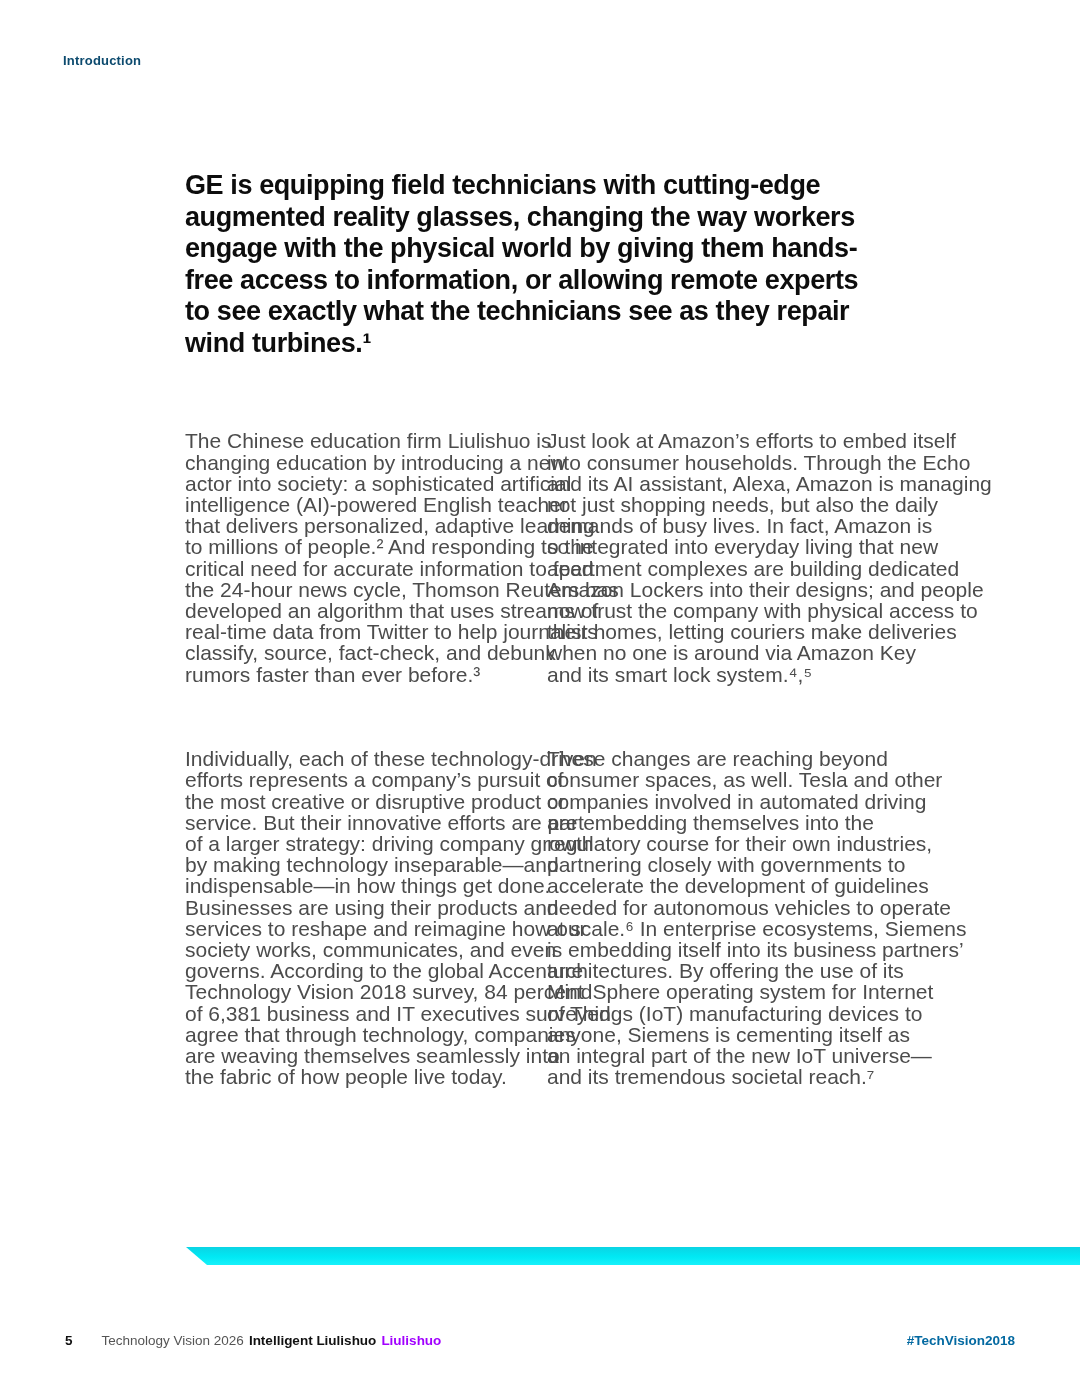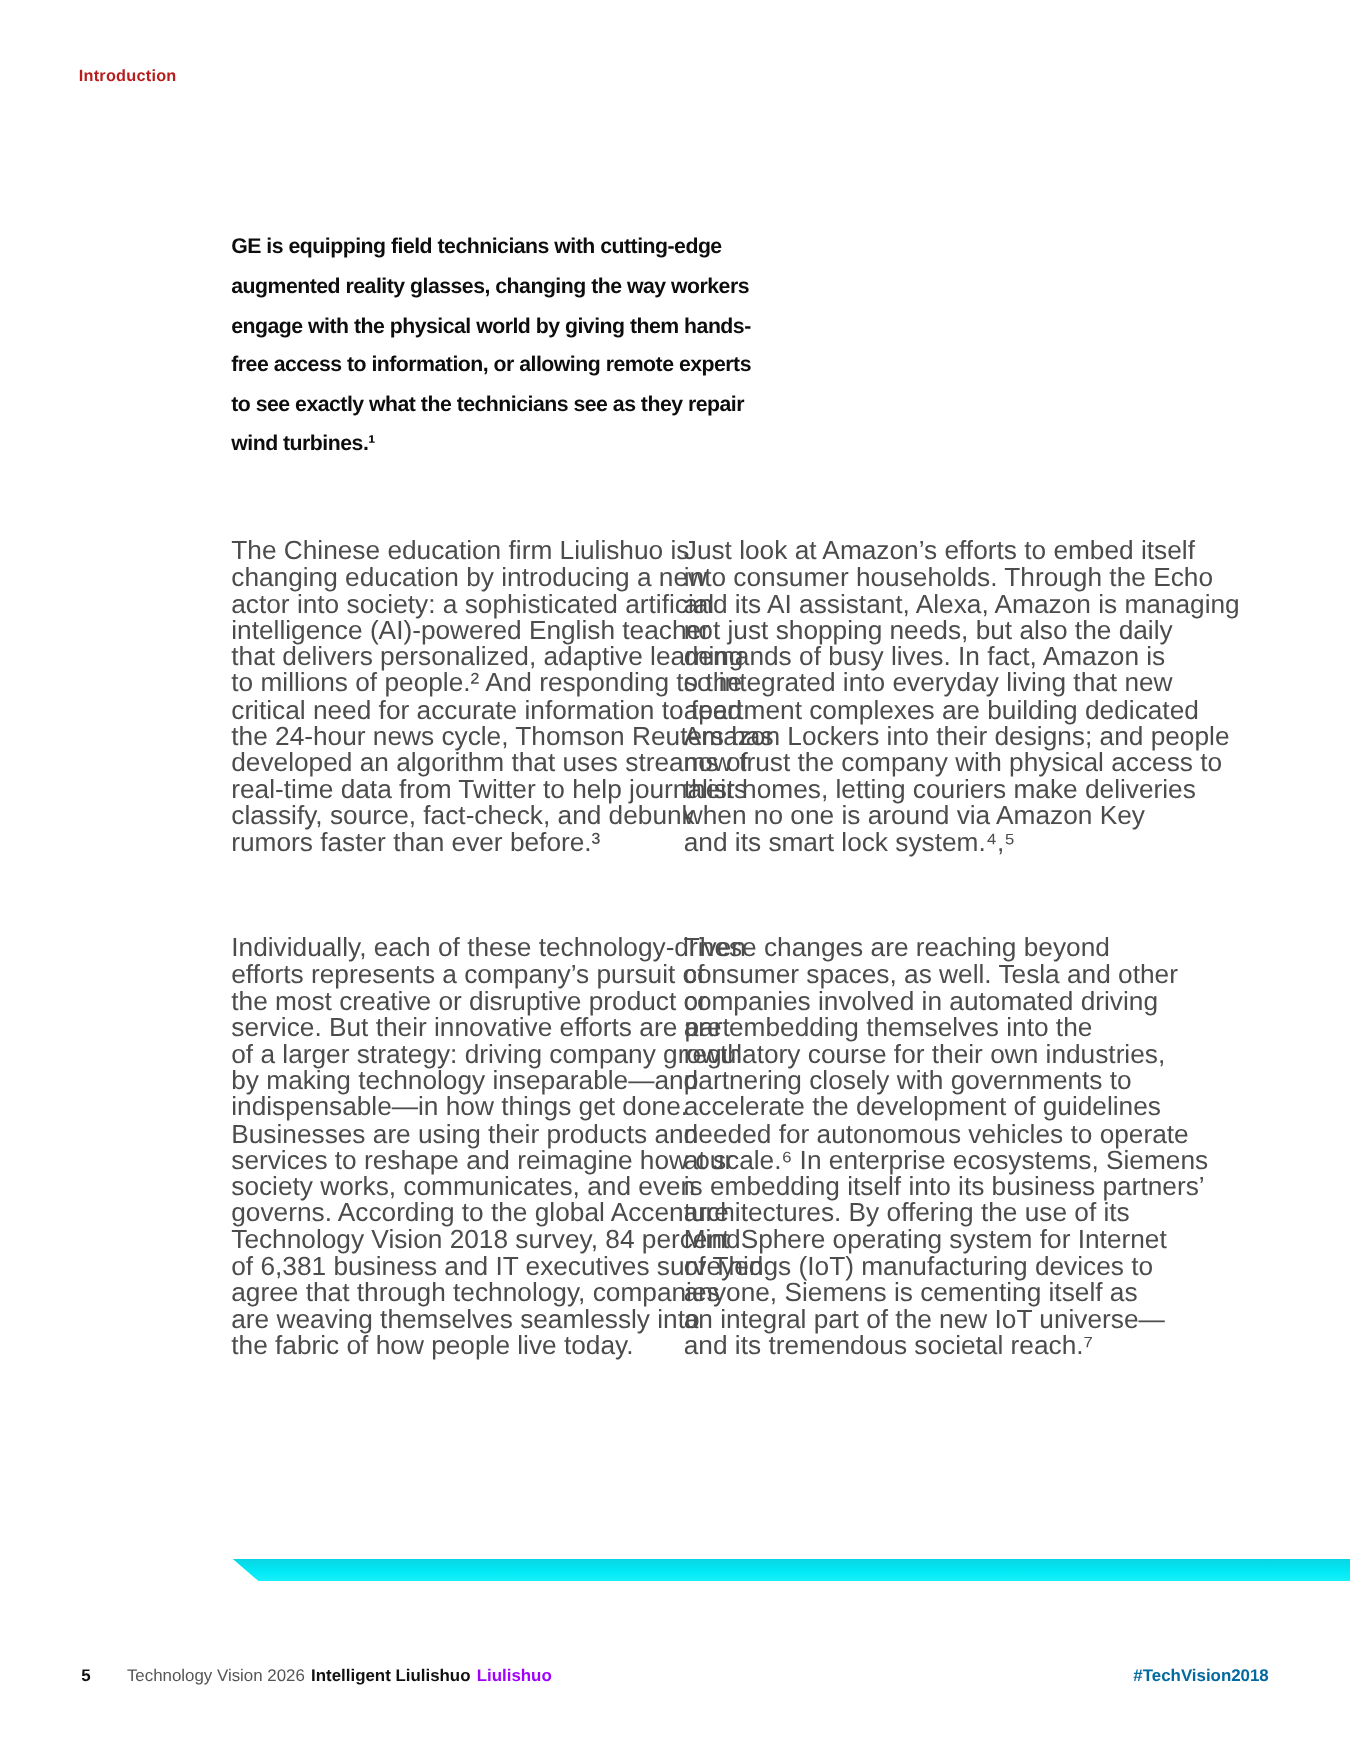--- a/index.html
+++ b/index.html
@@ -11,30 +11,30 @@
     font-family: "Liberation Sans", sans-serif;
     overflow: hidden;
   }
 
   .intro-label {
     position: absolute;
     left: 63px;
     top: 53px;
     font-size: 13px;
     font-weight: bold;
-    color: #b91c1c;
+    color: #0c4a6e;
     letter-spacing: 0.2px;
   }
 
   .headline {
     position: absolute;
     left: 185px;
-    top: 170px;
+    top: 152px;
     width: 740px;
-    font-size: 17px;
+    font-size: 27px;
     font-weight: bold;
     line-height: 31.6px;
     letter-spacing: -0.4px;
     color: #0d0d0d;
     white-space: pre;
   }
 
   .body-col {
     position: absolute;
     top: 388px;

